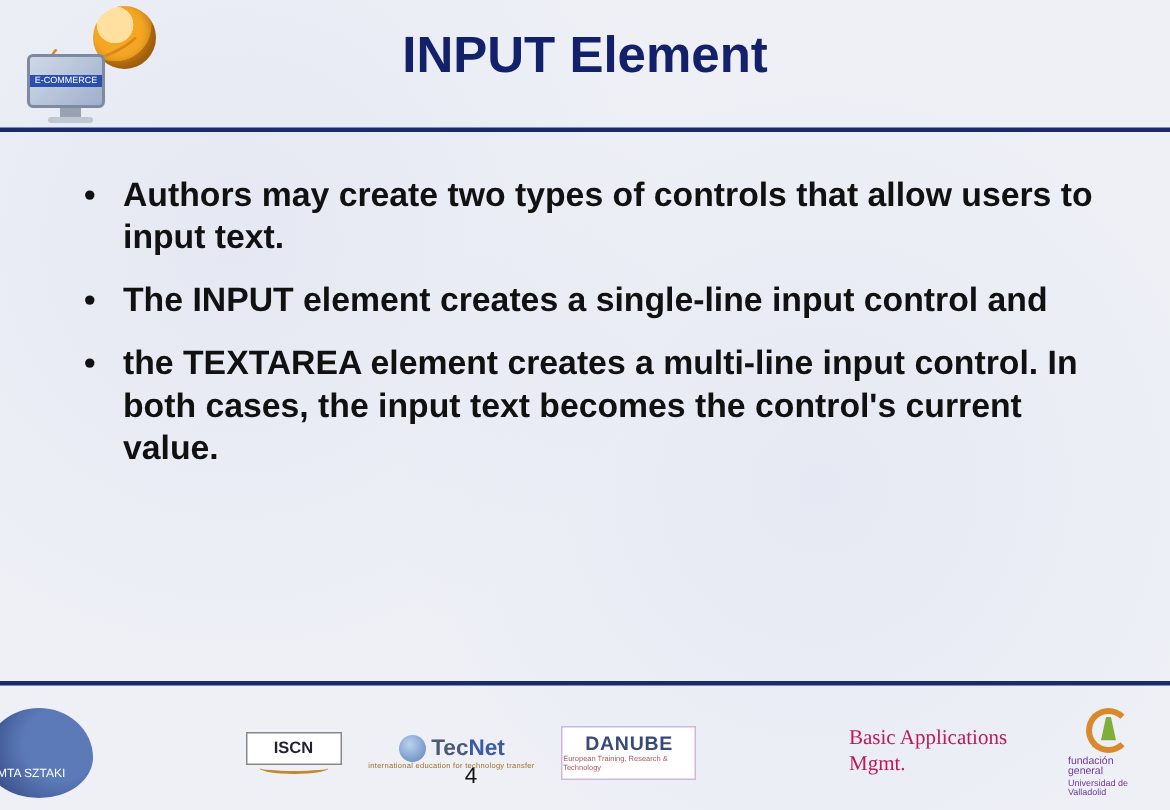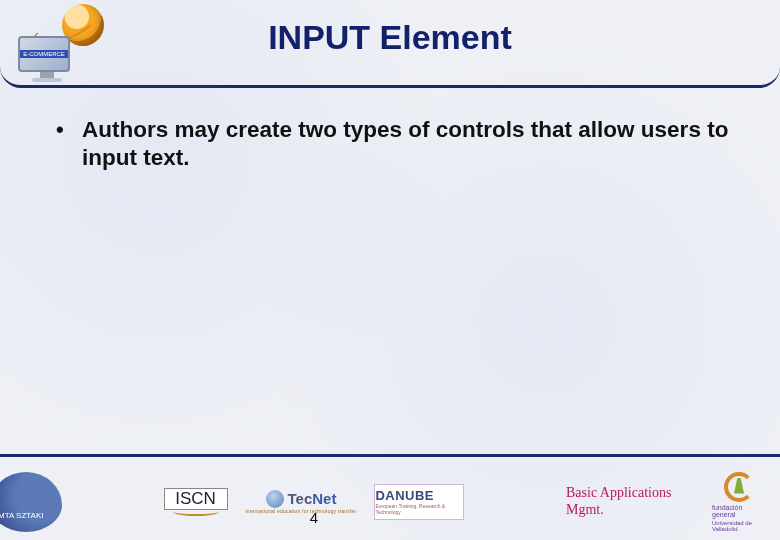--- a/index.html
+++ b/index.html
@@ -12,21 +12,20 @@
       #eef0f6;
     position: relative;
   }
   .slide { width: 780px; height: 540px; position: relative; }
 
   
   .hdr {
     position: relative;
     height: 88px;
     border-bottom: 3px solid #1a2a6b;
-    border-radius: 21px;
   }
   .hdr-left {
     position: absolute; left: 18px; top: 18px;
     width: 80px; height: 60px;
   }
   .globe {
     position: absolute; right: -6px; top: -14px;
     width: 42px; height: 42px;
     border-radius: 50%;
     background:
@@ -145,40 +144,40 @@
     position:relative;
   }
   .logo-box{
     display:flex; flex-direction:column; align-items:center;
     font-size:10px;
   }
   .iscn{
     width:64px; height:22px;
     background:#fff; border:1px solid #888;
     display:flex; align-items:center; justify-content:center;
-    color:#223; font-weight:normal; font-size:17px;
+    color:#223; font-weight:bold; font-size:11px;
   }
   .iscn-swoosh{
     width:46px; height:8px; border-bottom:2px solid #c08a2a;
     border-radius:0 0 50% 50%; margin-top:-2px;
   }
   .tecnet{
     display:flex; align-items:flex-start; gap:4px;
   }
   .tecnet .dot{
     width:18px;height:18px;border-radius:50%;
     background:radial-gradient(circle at 40% 35%,#bcd3f0,#5b7fb8);
   }
   .tecnet .txt{ font-weight:bold; font-size:15px; color:#4a5a77;}
   .tecnet .txt .blue{ color:#3b5aa8; }
   .tecnet-sub{ font-size:5px; color:#a06e28; letter-spacing:0.2px;}
   .danube{
     width:90px; height:36px; border:1px solid #d0b5e0;
     background:#fff;
-    display:flex; flex-direction:column; align-items:flex-start; justify-content:center;
+    display:flex; flex-direction:column; align-items:center; justify-content:center;
   }
   .danube .w{ font-weight:bold; font-size:13px; color:#3a4a78; letter-spacing:0.5px;}
   .danube .s{ font-size:5px; color:#a75a5a; }
   .page-num{
     position:absolute; left:50%; bottom:-6px; transform:translateX(-50%);
     font-size:15px; color:#111;
   }
   .right-text{
     flex:0 0 132px;
     font-size:14px; color:#be185d;
@@ -222,20 +221,22 @@
         <div class="stand"></div>
         <div class="base"></div>
       </div>
     </div>
     <div class="title">INPUT Element</div>
   </div>
 
   <div class="body">
     <ul class="bullets">
       <li>Authors may create two types of controls that allow users to input text.</li>
+      <li>The INPUT element creates a single-line input control and</li>
+      <li>the TEXTAREA element creates a multi-line input control. In both cases, the input text becomes the control's current value.</li>
     </ul>
   </div>
 
   <div class="ftr">
     <div class="sztaki">
       <span class="t">MTA SZTAKI</span>
     </div>
     <div class="logos">
       <div class="logo-box">
         <div class="iscn">

